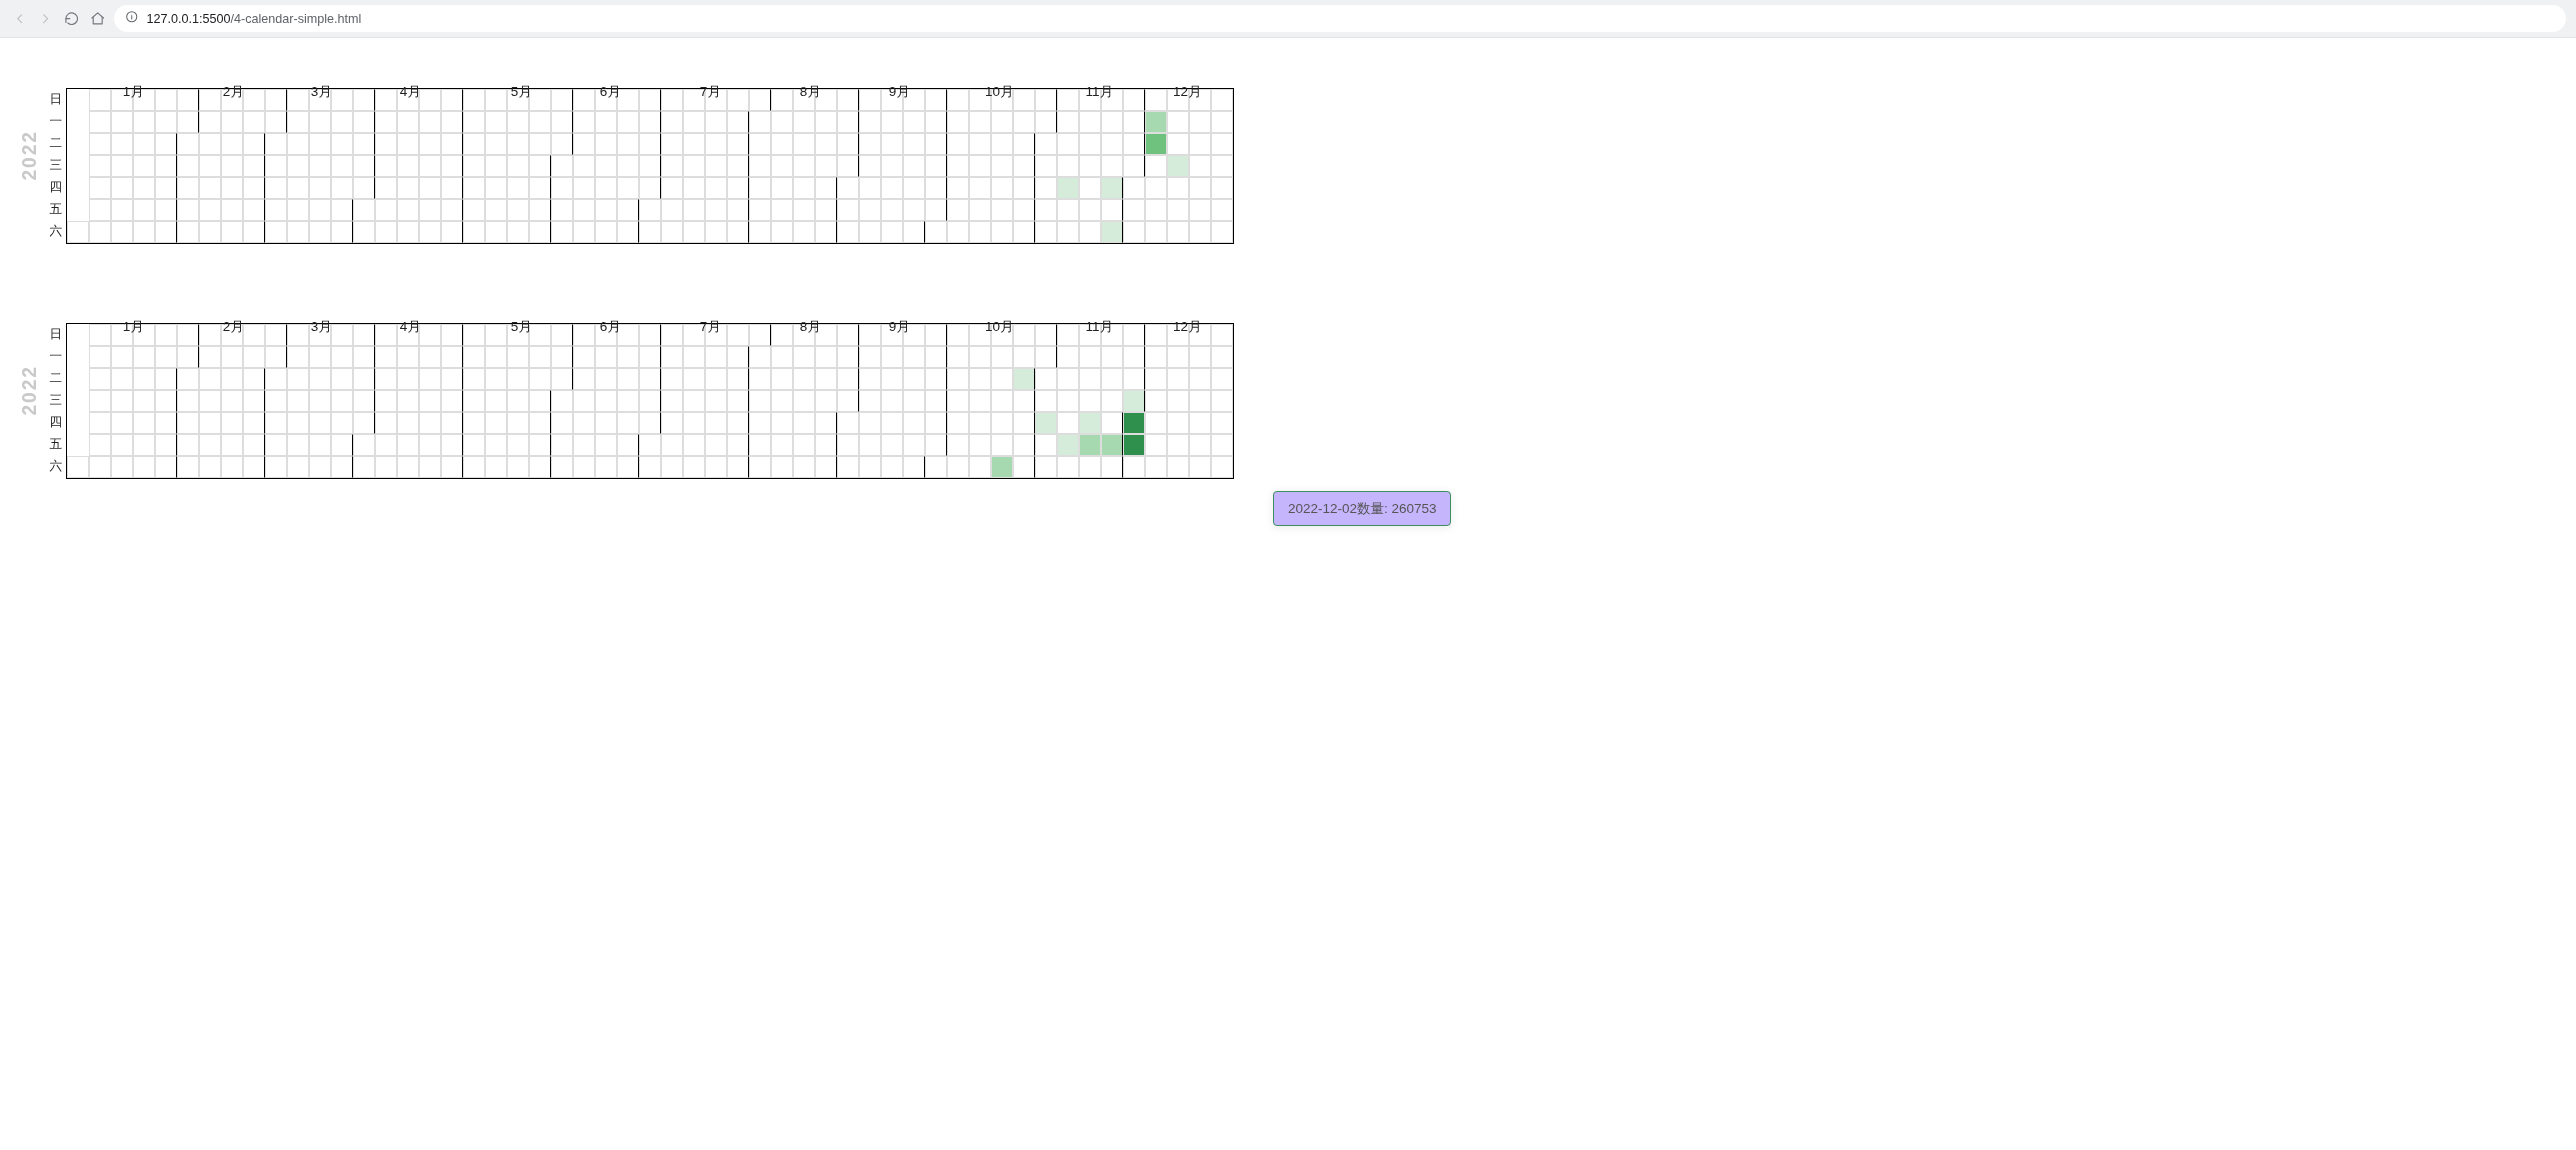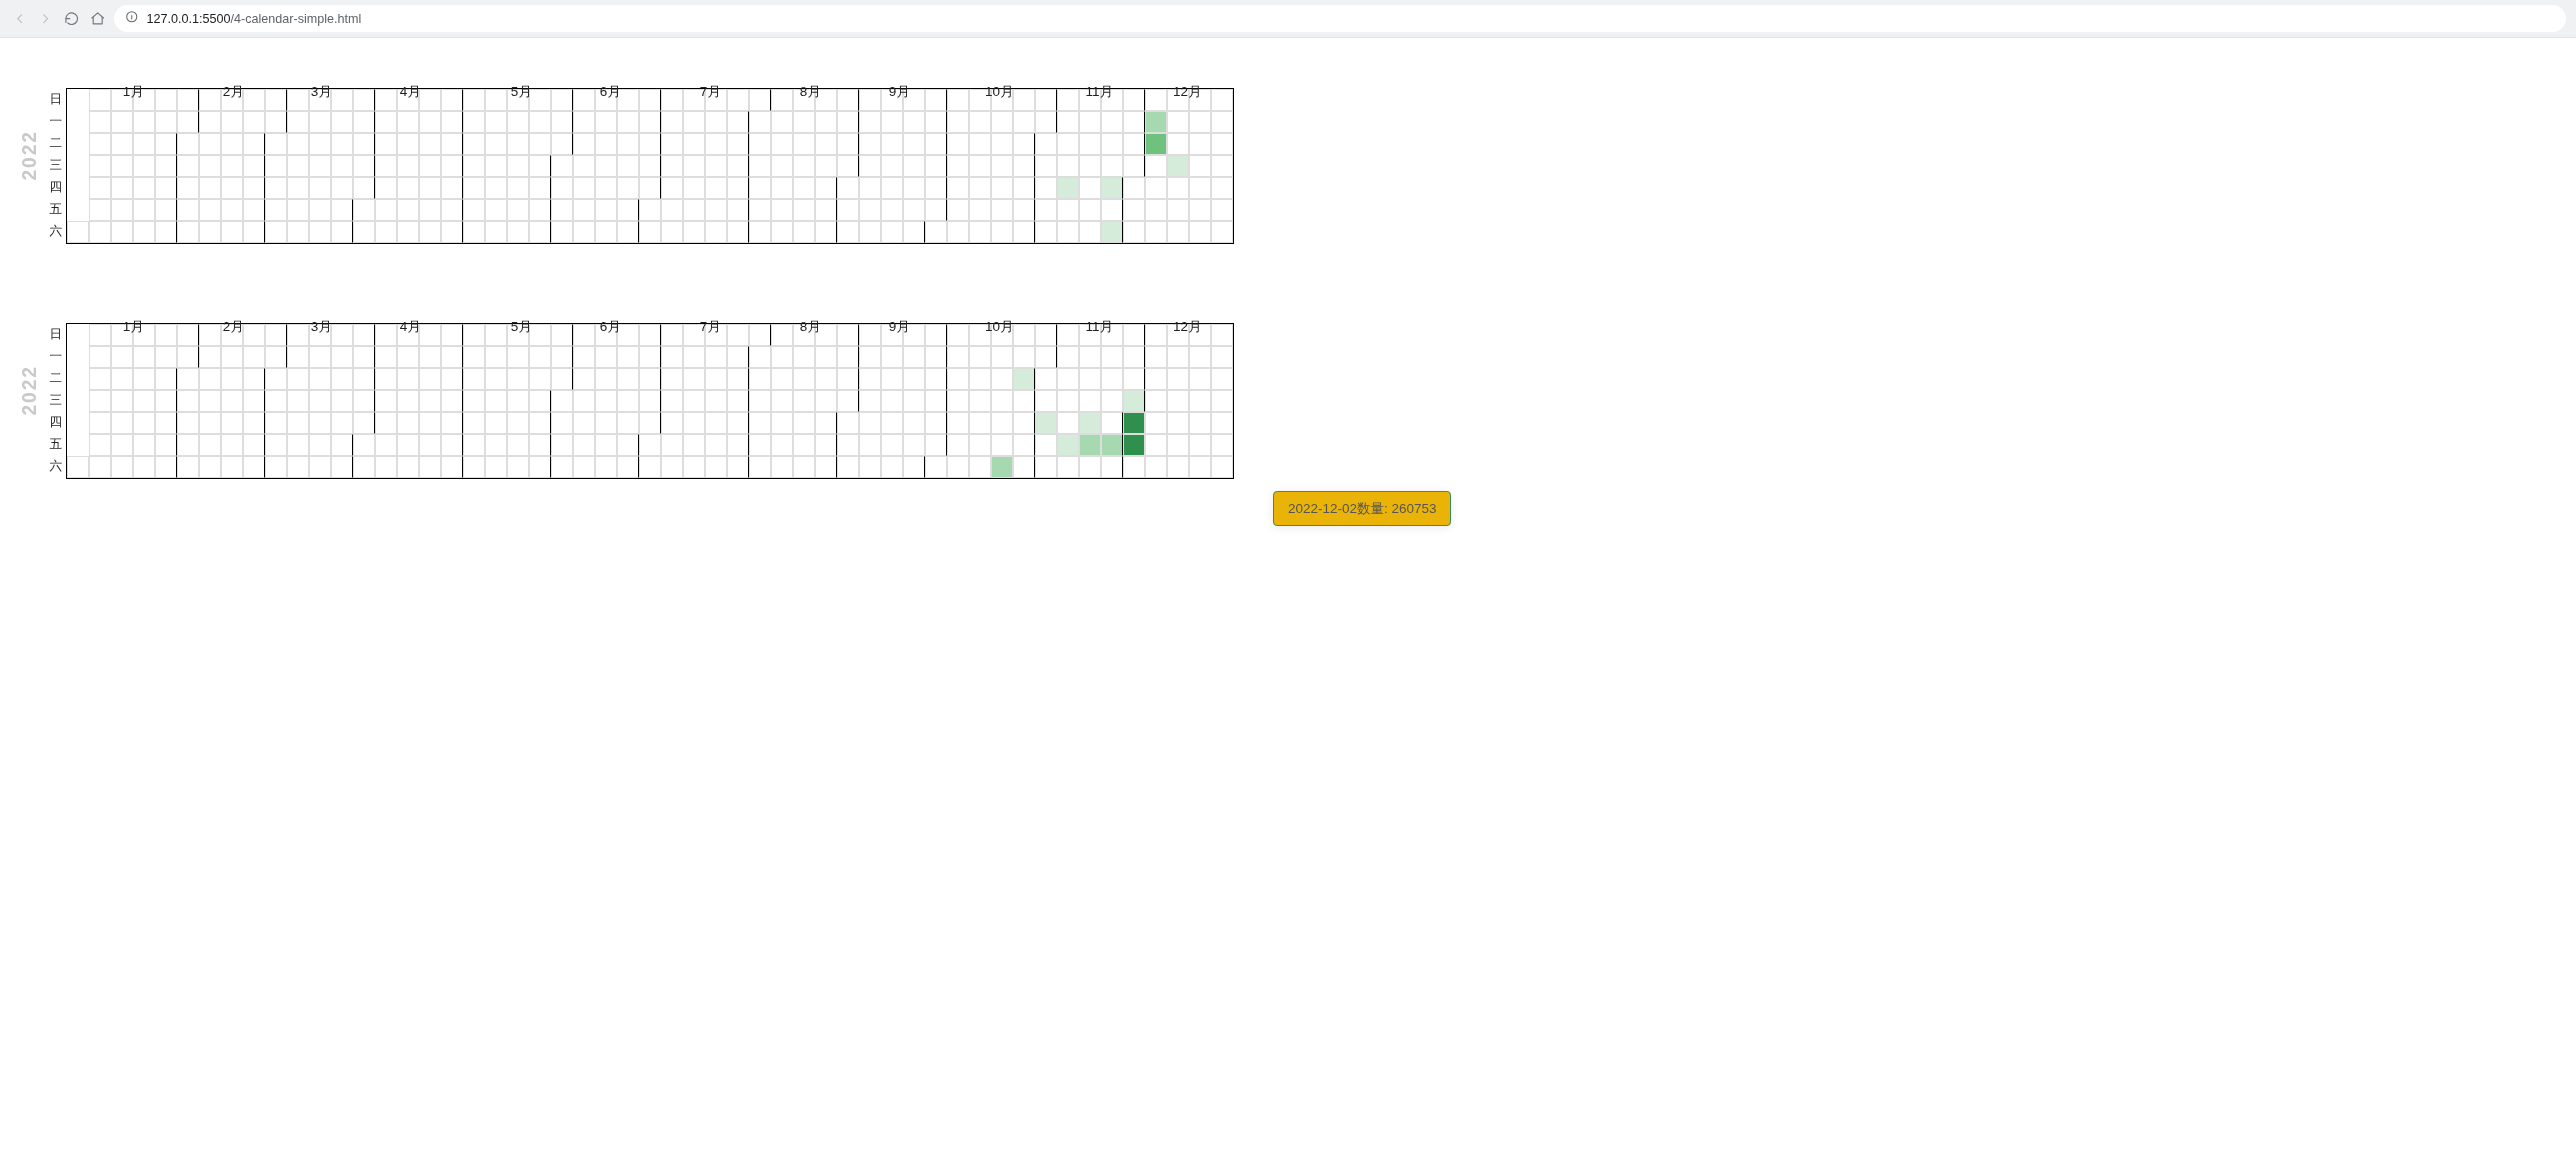--- a/index.html
+++ b/index.html
@@ -110,21 +110,21 @@
     background: #ffffff;
   }
   .cell.empty {
     border: none;
     background: transparent;
   }
   .cell.month-right { border-right: 1px solid #000; }
 
   .tooltip {
     position: absolute;
-    background: #eab308;
+    background: #c4b5fd;
     border: 1px solid #3b8f5d;
     border-radius: 3.9px;
     padding: 7.7px 13.5px;
     font-size: 13.5px;
     color: #555;
     box-shadow: 0 1.9px 9.7px rgba(0,0,0,0.08);
     white-space: nowrap;
     pointer-events: none;
   }
 

